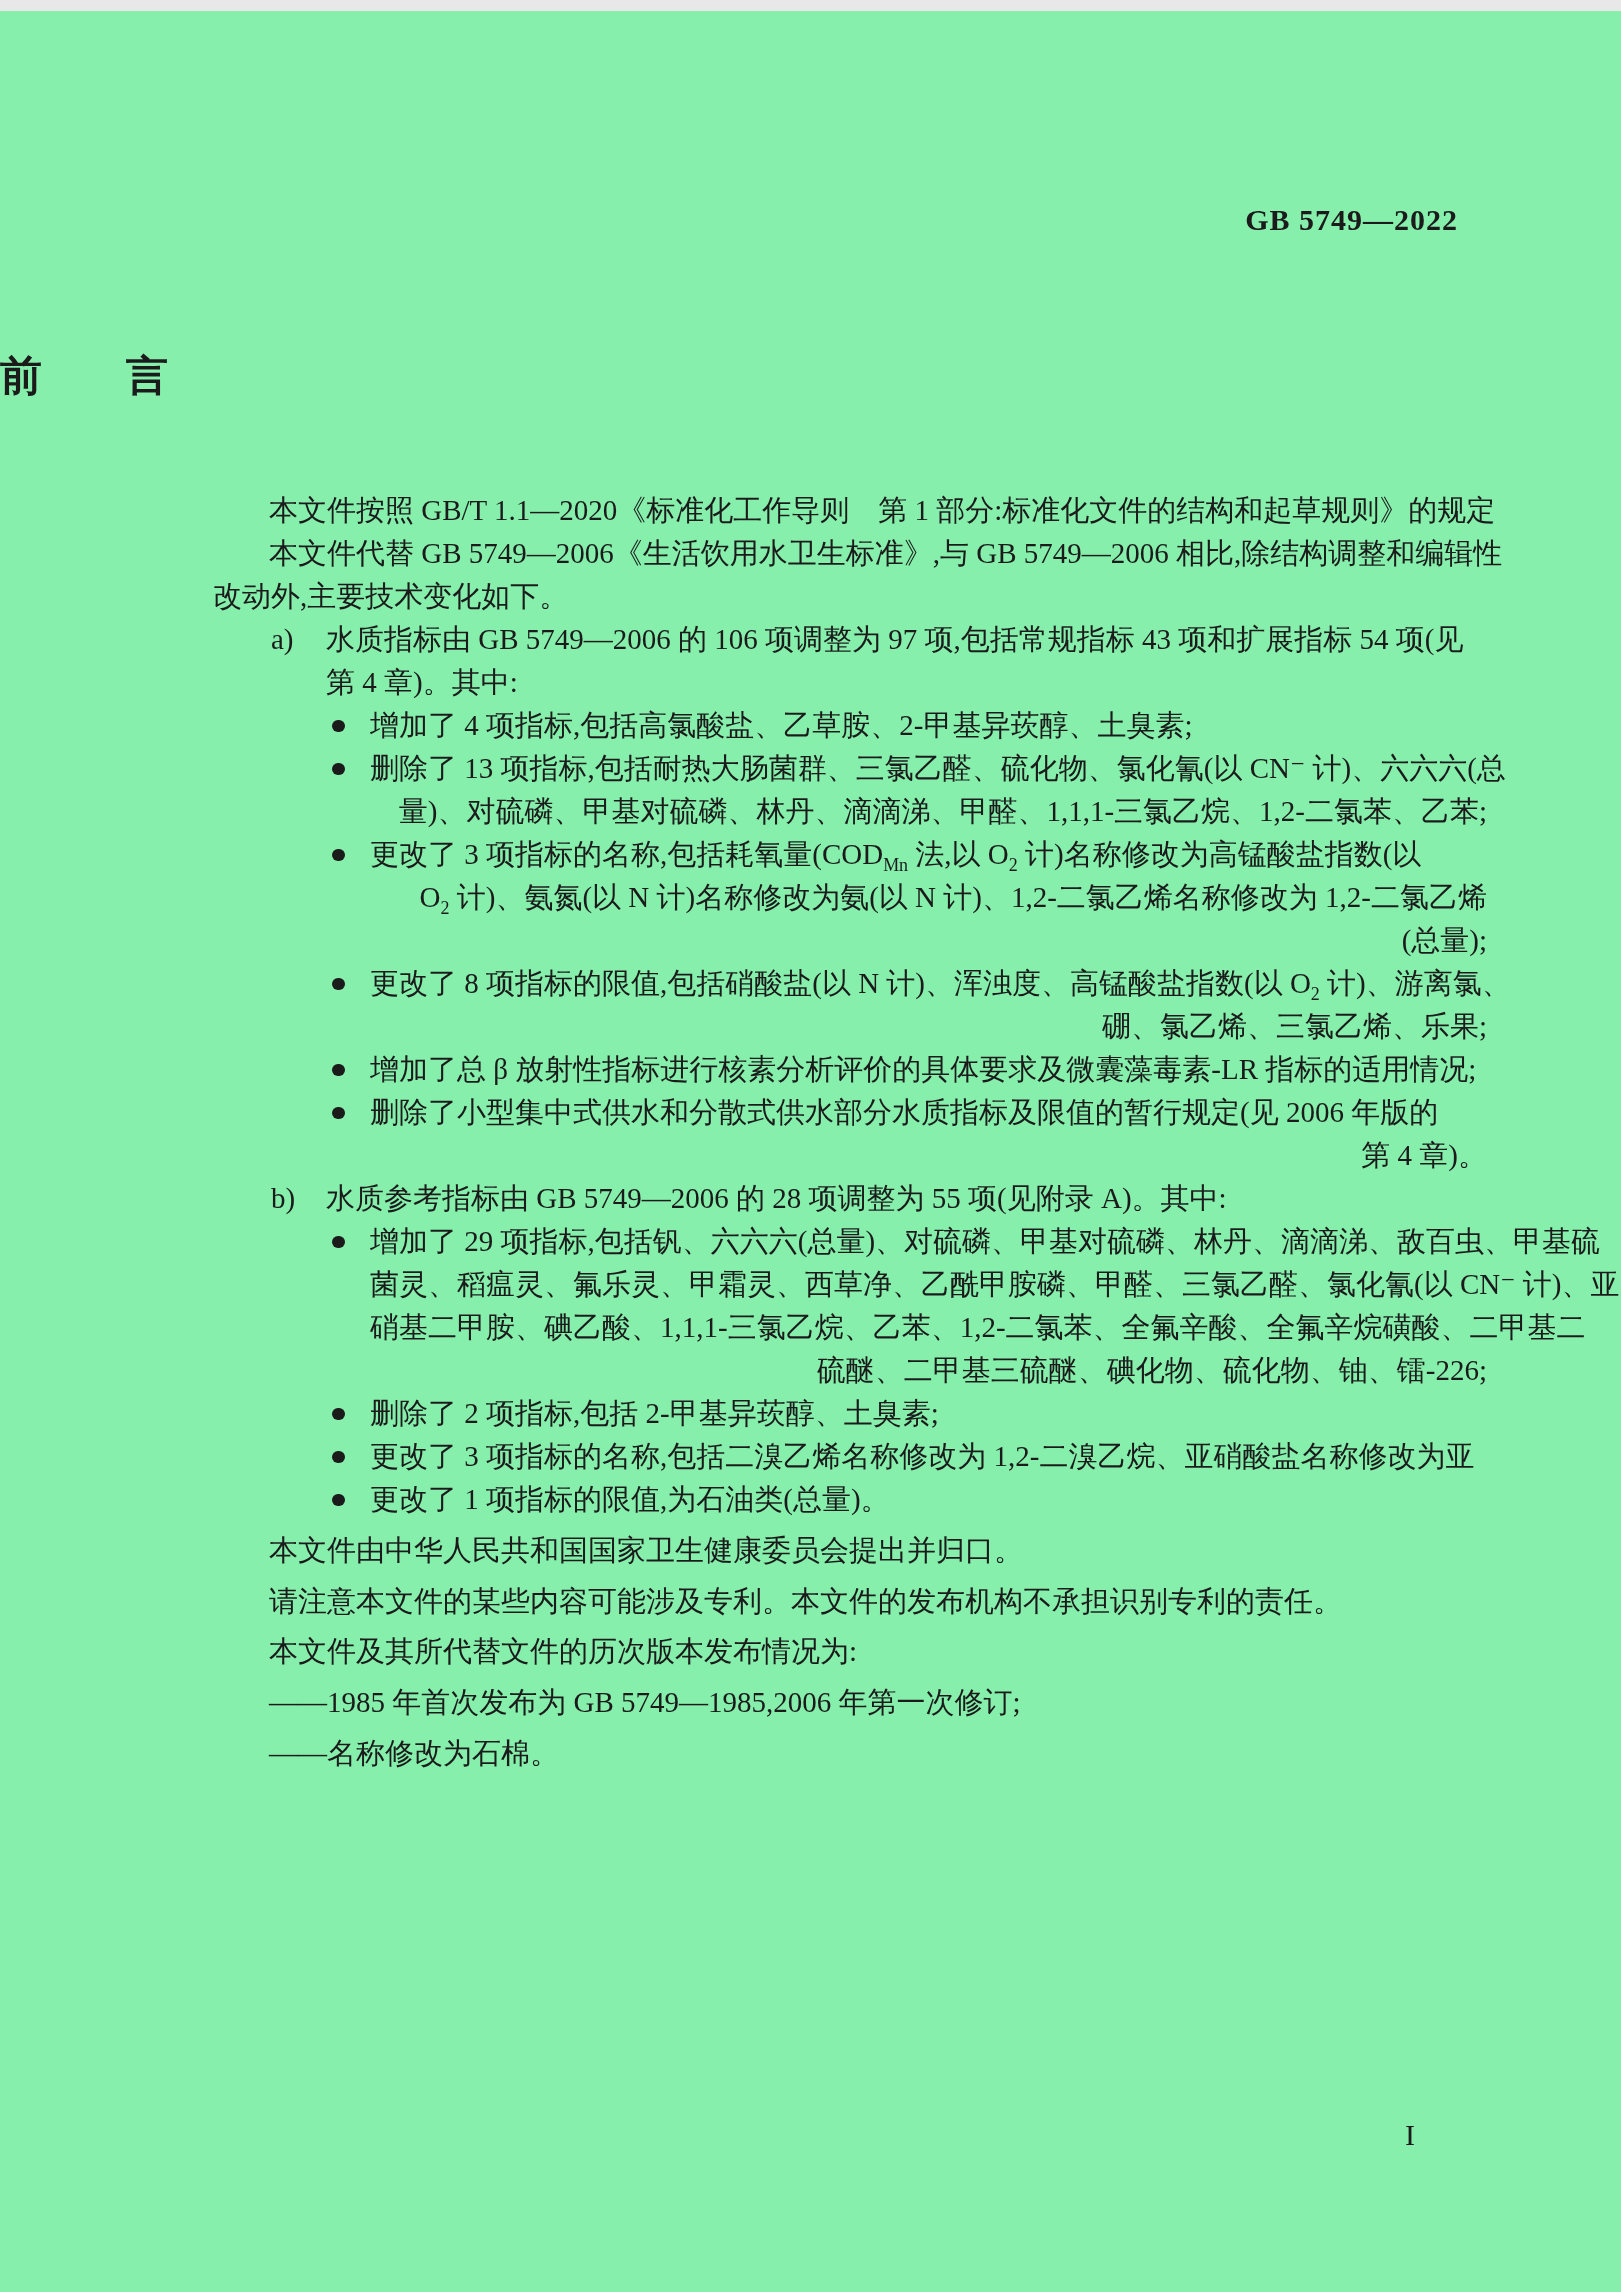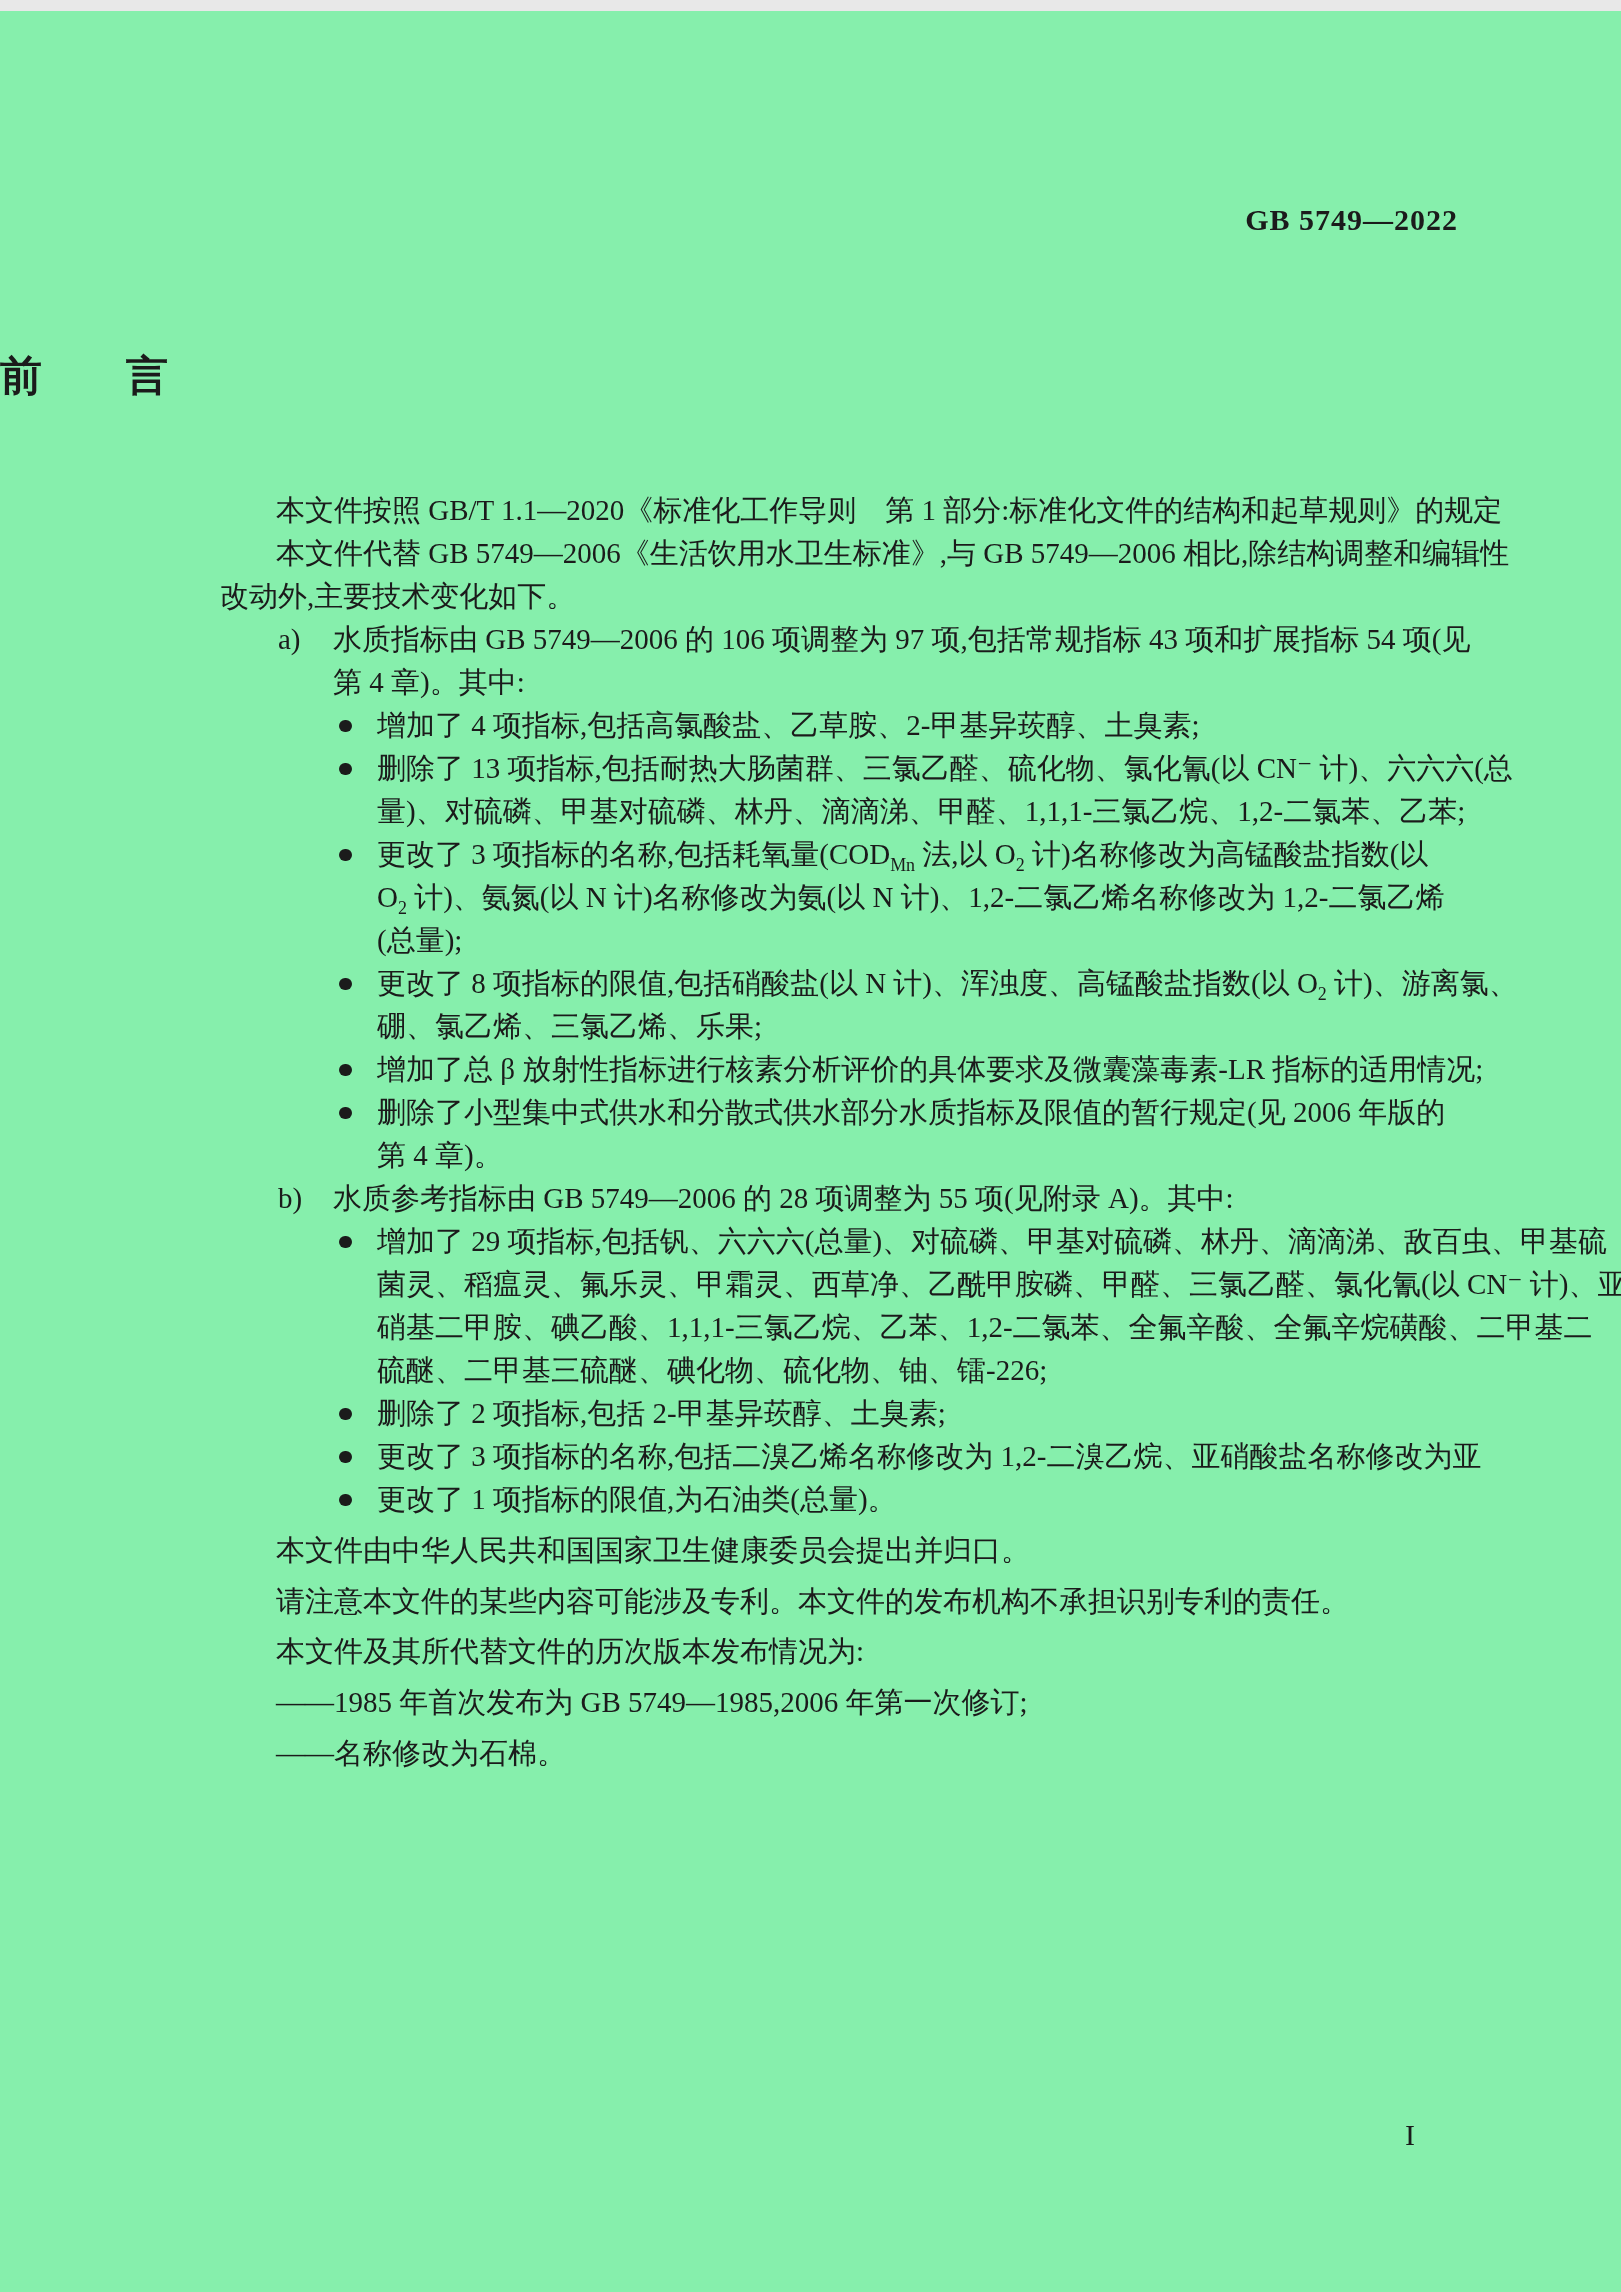--- a/index.html
+++ b/index.html
@@ -17,35 +17,35 @@
     font-size:30px; font-weight:bold; letter-spacing:1px;
     white-space:nowrap;
   }
   .doc-title {
     position:absolute; top:337px; left:0; width:100%;
     text-align:left;
     font-size:42px; font-weight:bold;
     white-space:nowrap;
   }
   .body-text {
-    position:absolute; left:220px; top:478px; width:1274px;
+    position:absolute; left:213px; top:478px; width:1274px;
   }
   .line {
     position:relative;
     font-size:29px; line-height:43px; height:43px;
     white-space:nowrap;
   }
   .line.loose { margin-top:7.8px; }
   .p-first { text-indent:56px; }
   .p-cont  { text-indent:0; }
   .list      { padding-left:113px; }
   .list-cont { padding-left:113px; }
   .list .label { position:absolute; left:58px; top:0; }
   .bullet      { padding-left:157px; }
-  .bullet-cont { padding-left:157px; }
+  .bullet-cont { padding-left:157px;text-align:right; }
   .bullet .dot {
     position:absolute; left:119px; top:15.7px;
     width:12.7px; height:12.7px; border-radius:50%;
     background:#1b1b1b;
   }
   sub { font-size:0.62em; line-height:0; }
   .page-num {
     position:absolute; left:1405px; top:2107px;
     font-size:30px;
   }

